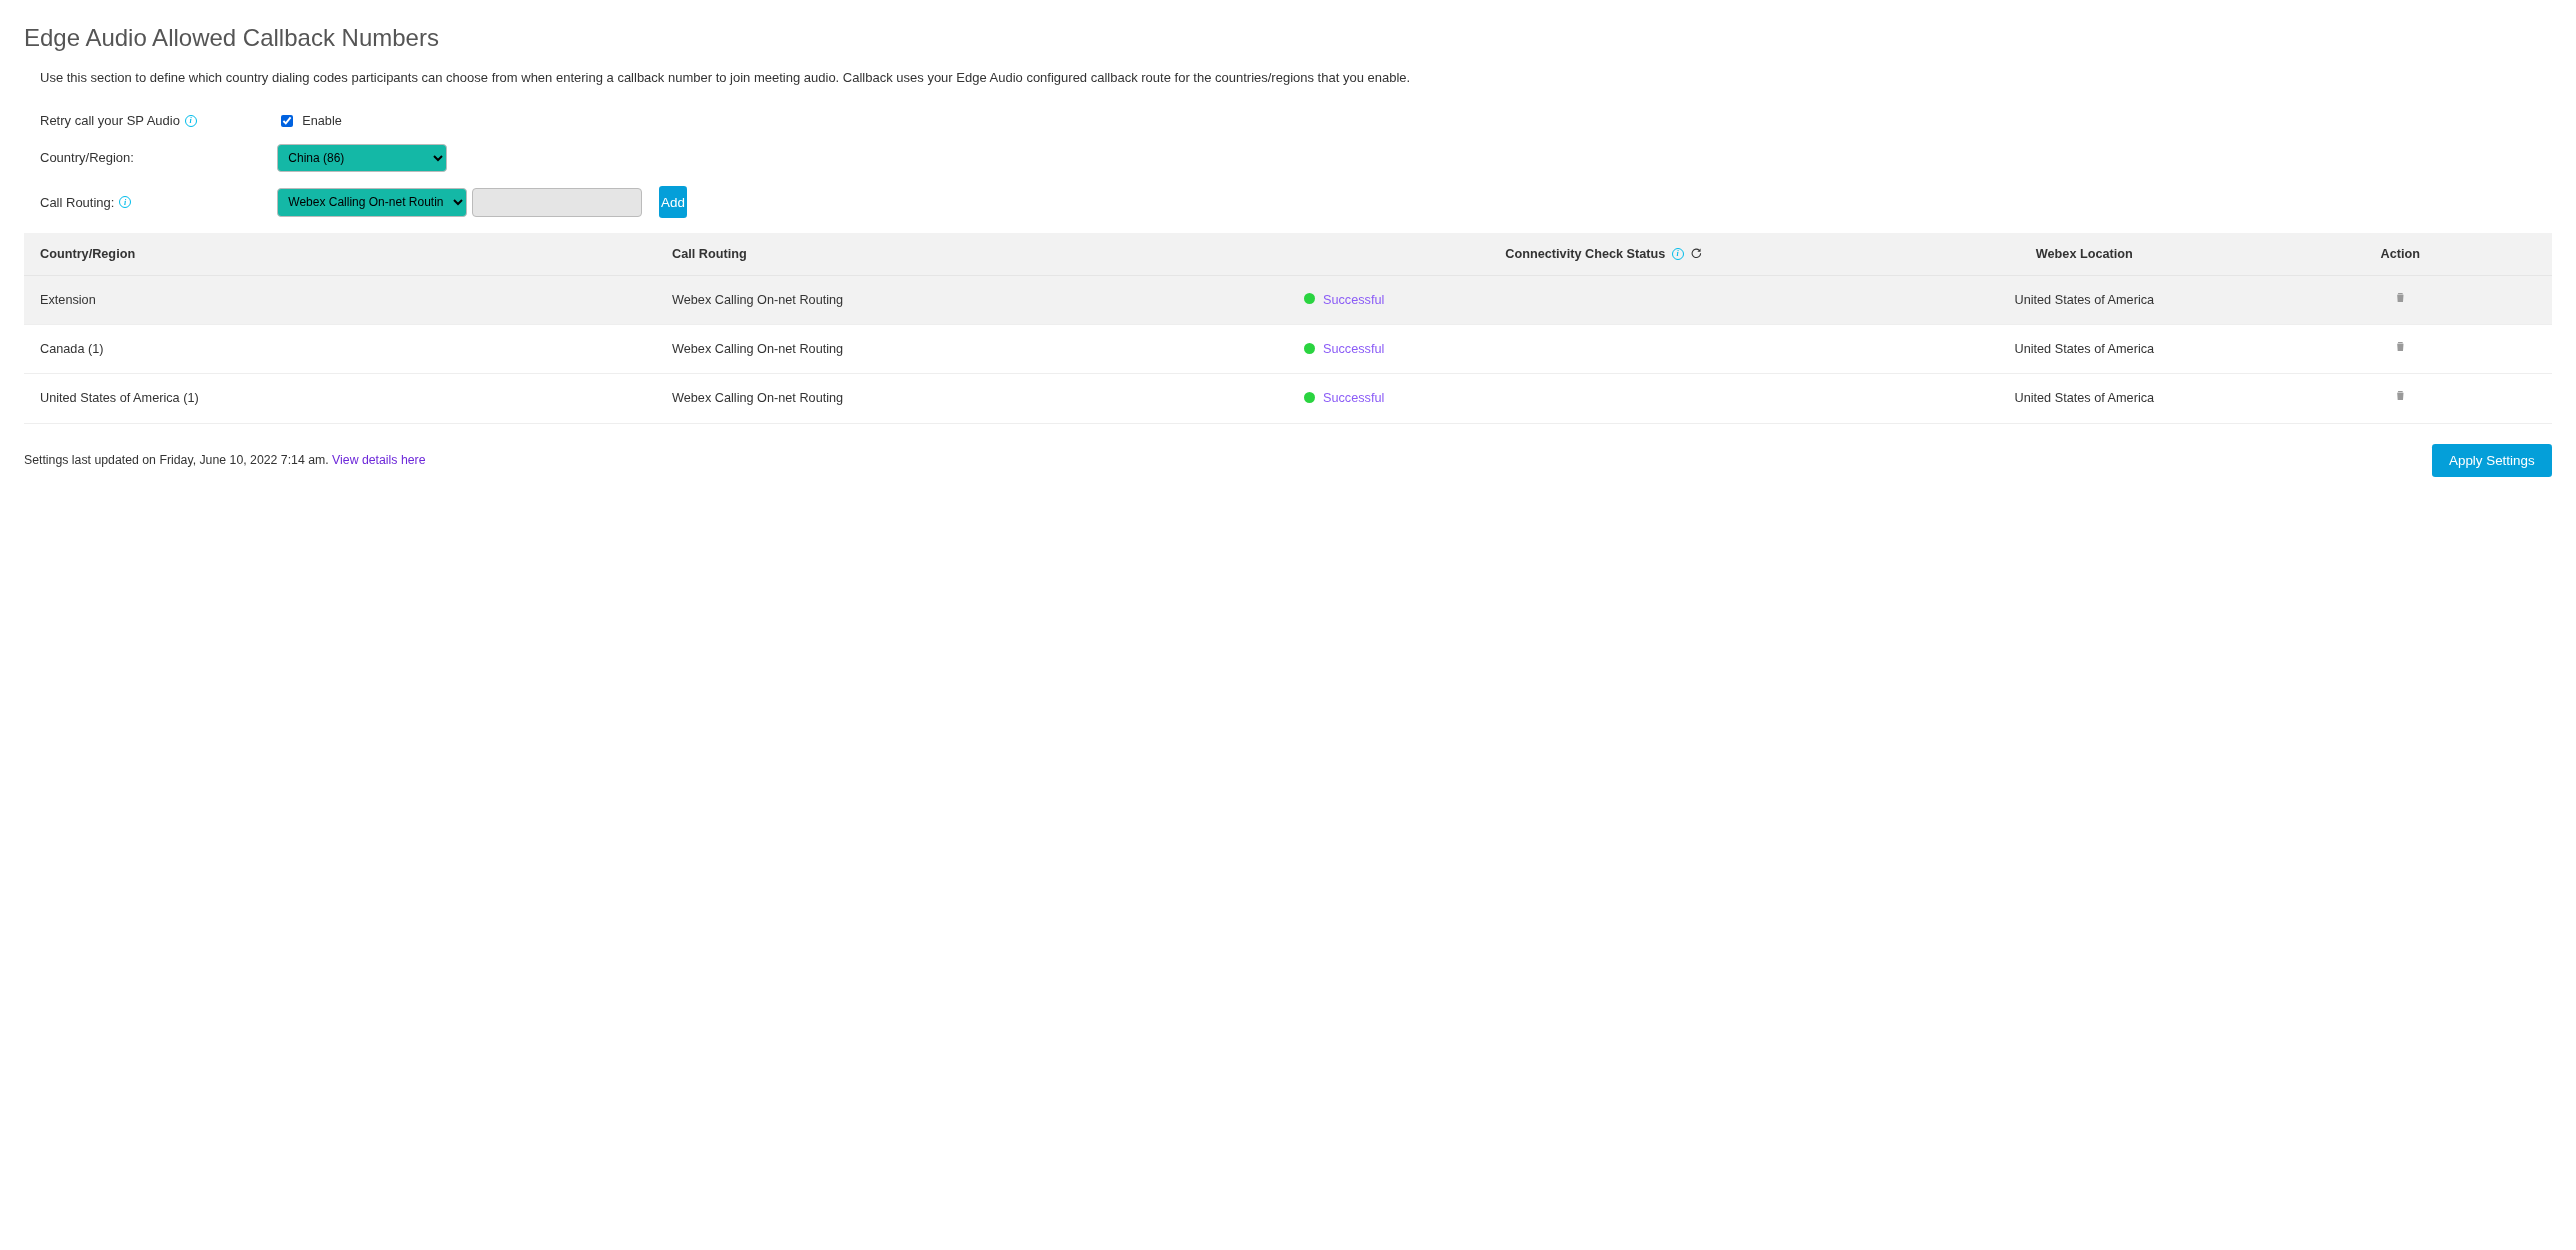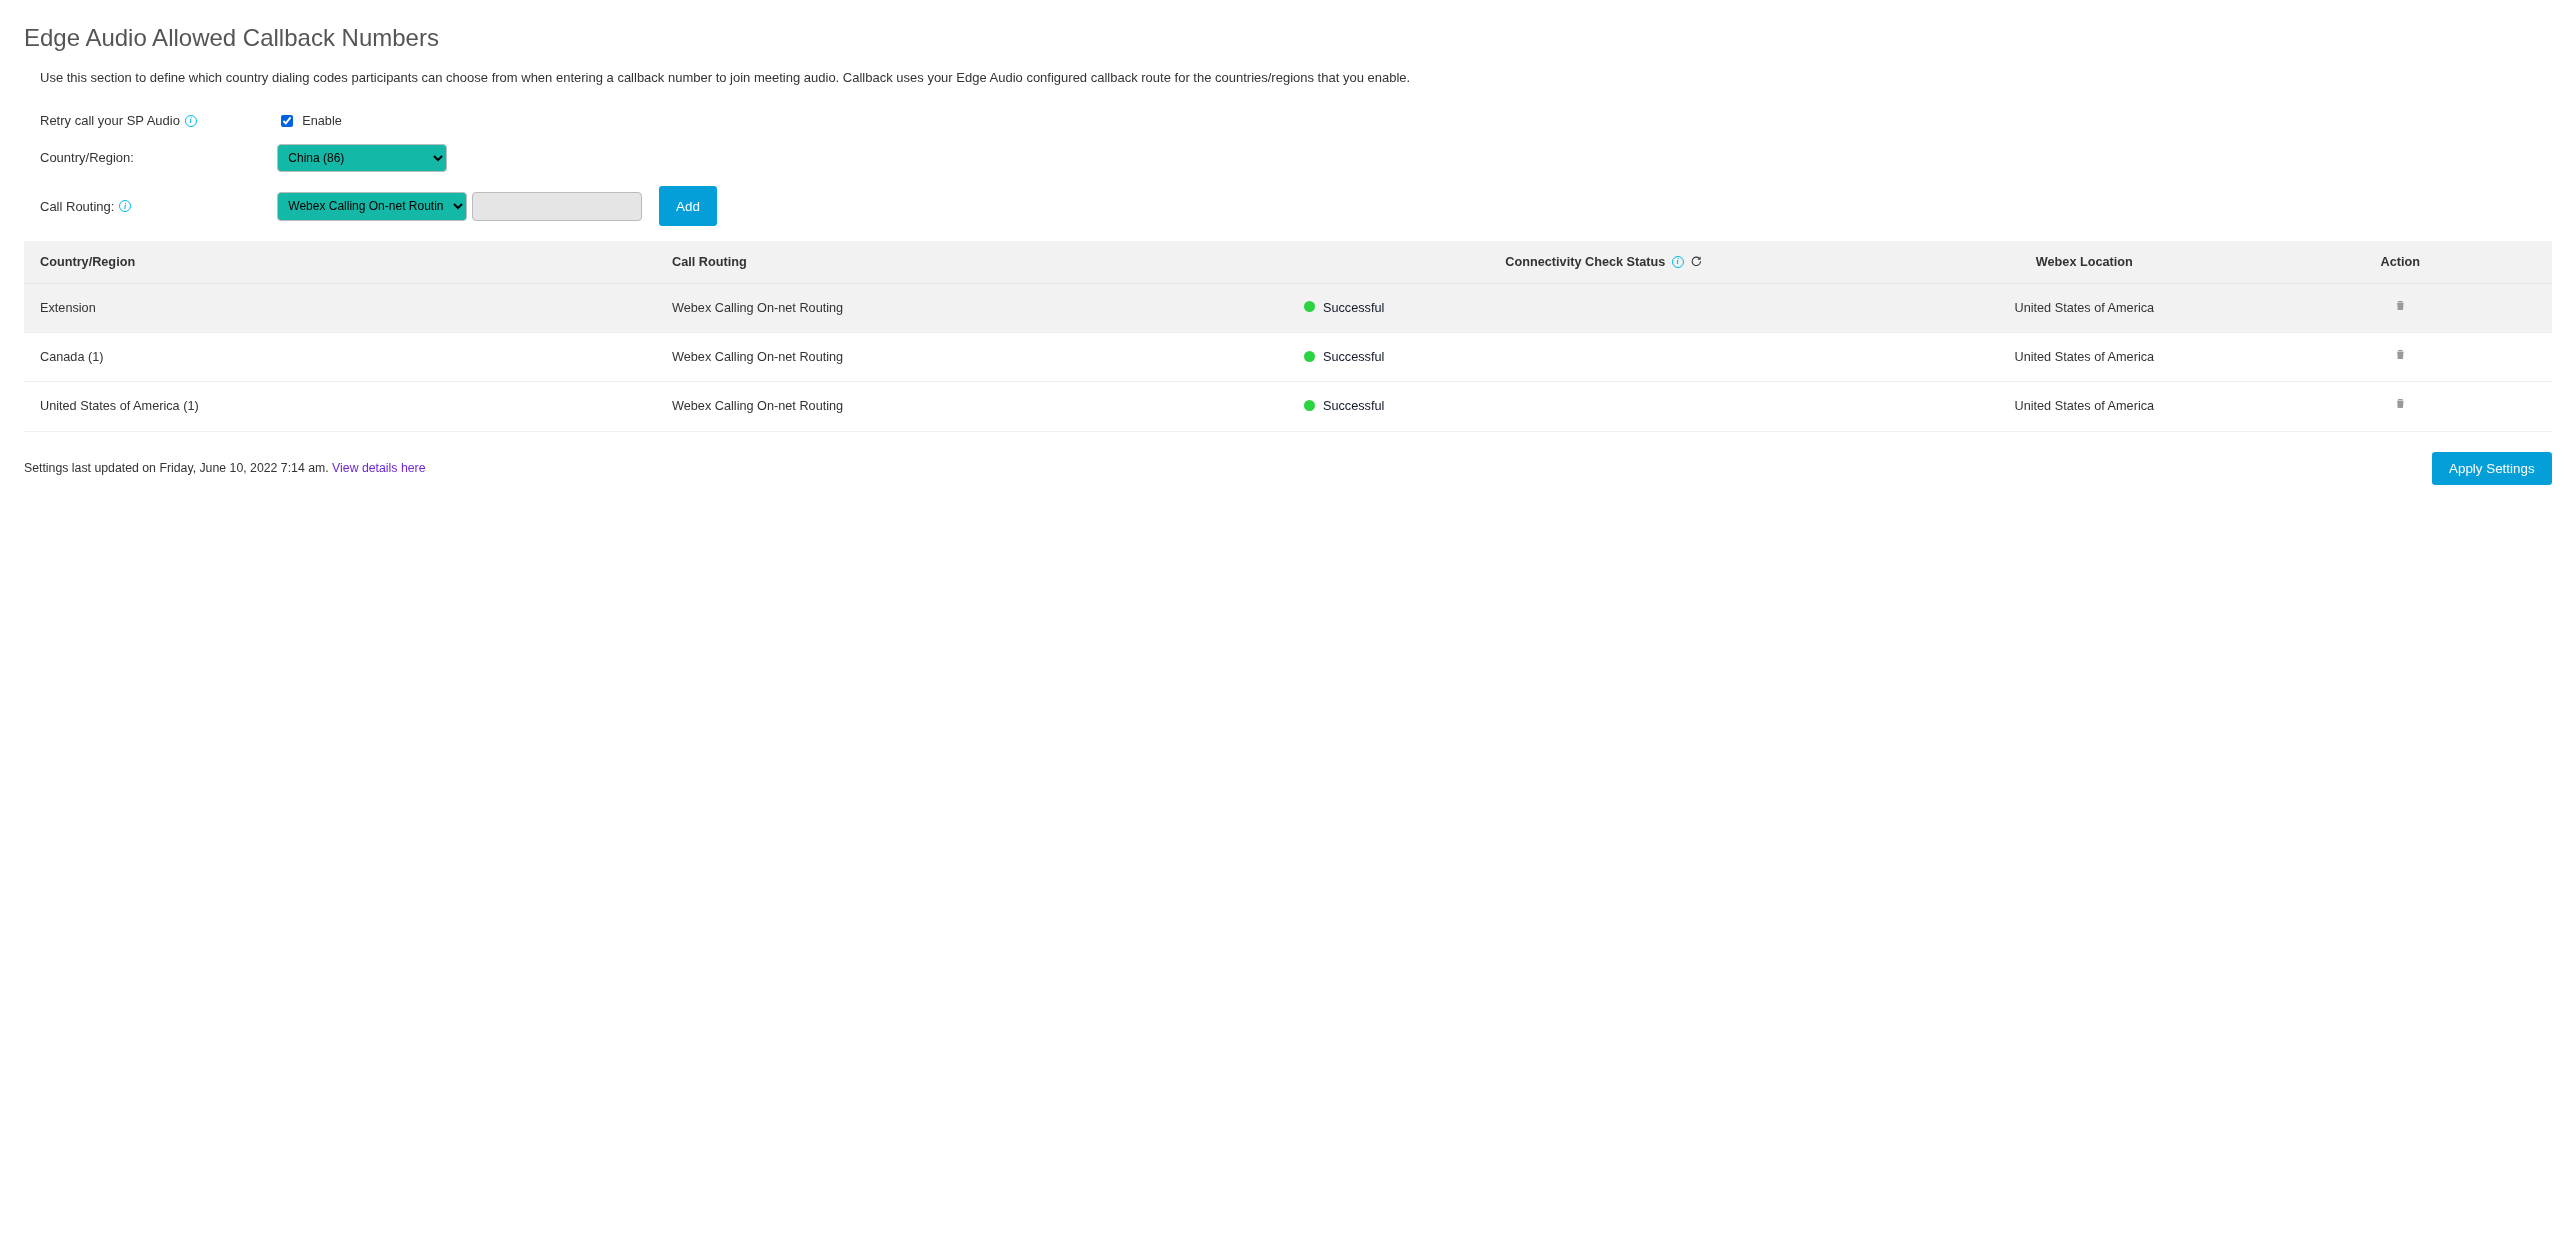--- a/index.html
+++ b/index.html
@@ -75,22 +75,22 @@
     width: 170px;
     height: 28.5px;
     background: #e5e5e5;
     border: 0.8px solid #bbb;
     border-radius: 4px;
     margin-left: 4.7px;
   }
   .btn {
     border: none;
     border-radius: 3.2px;
-    padding: 0 17px;
-    height: 40px;
+    padding: 0 2px;
+    height: 32px;
     font-size: 13.4px;
     cursor: pointer;
   }
   .btn-primary {
     background: #049fd9;
     color: #fff;
   }
   .btn-add { margin-left: 17.4px; }
   .table {
     width: 100%;
@@ -128,21 +128,21 @@
   }
   .status-dot {
     width: 11px;
     height: 11px;
     border-radius: 50%;
     background: #2ad440;
     margin-top: 4.7px;
     flex-shrink: 0;
   }
   .status-link {
-    color: #0f172a;
+    color: #8b5cf6;
     cursor: pointer;
   }
   .col-location { text-align: center; }
   .col-action { text-align: center; }
   .trash-icon {
     display: inline-block;
     width: 12.7px;
     cursor: pointer;
     fill: #9a9a9a;
   }

